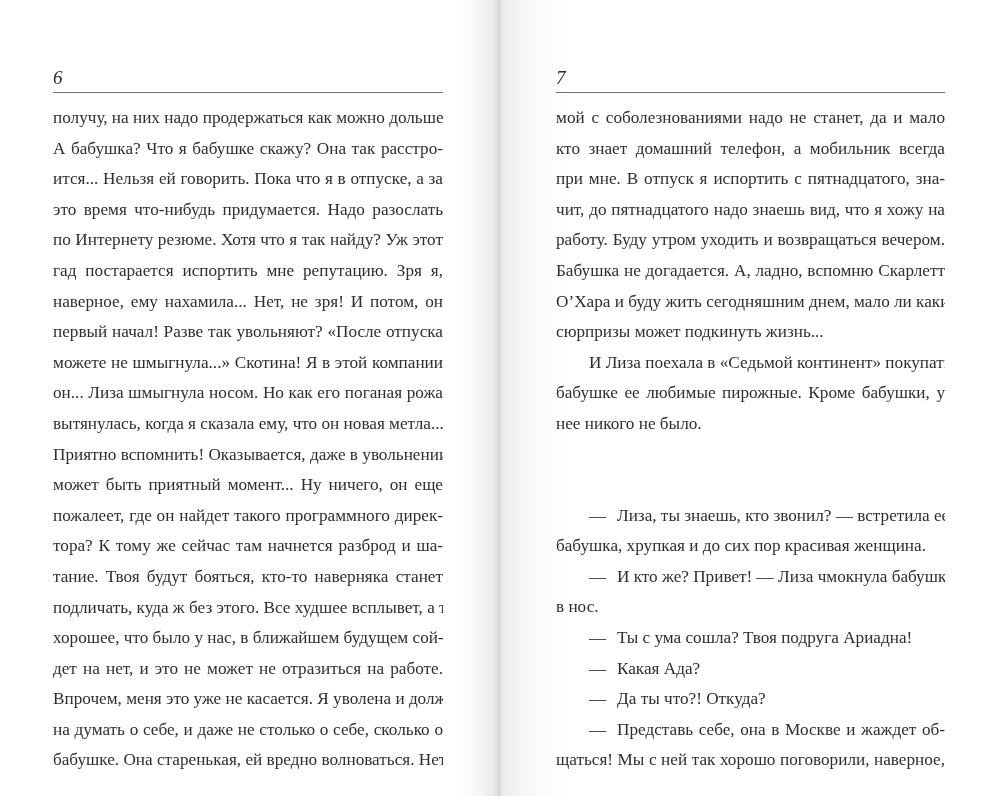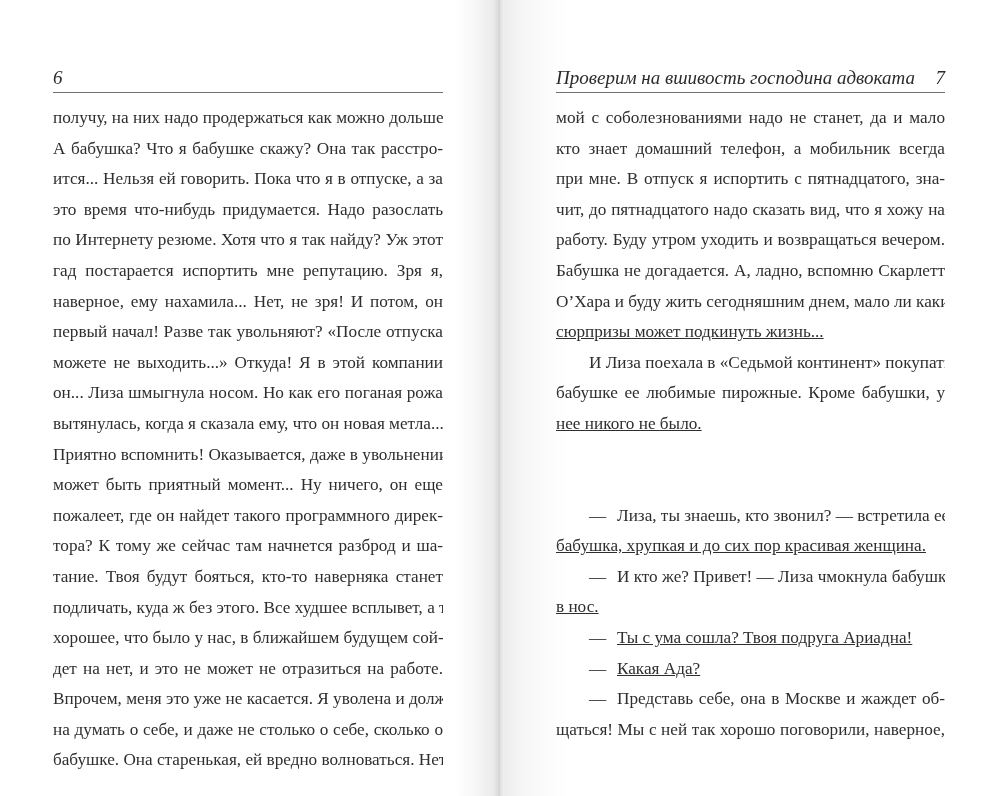--- a/index.html
+++ b/index.html
@@ -12,21 +12,21 @@
 
     .running-head { position: absolute; top: 68px; height: 25px; border-bottom: 1.6px solid #6f6f6f; display: flex; justify-content: space-between; align-items: flex-end; padding-bottom: 3px; font-family: "Liberation Serif", "DejaVu Serif", serif; font-style: italic; font-size: 19px; color: #2a2a2a; }
     .page-left .running-head { left: 53px; width: 390px; }
     .page-right .running-head { left: 56px; width: 389px; }
 
     .body-text { position: absolute; top: 103px; font-family: "Liberation Serif", "DejaVu Serif", serif; font-size: 17.2px; line-height: 30.6px; color: #2e2e2e; }
     .page-left .body-text { left: 53px; width: 390px; }
     .page-right .body-text { left: 56px; width: 389px; }
 
     .line { display: block; white-space: nowrap; text-align: justify; text-align-last: justify; height: 30.6px; overflow: hidden; }
-    .line.last { text-align-last: left; text-decoration: underline; }
+    .line.last { text-align-last: left; }
     .line.indent { padding-left: 33px; }
     .line.blank { height: 61px; }
     .dash { display: inline-block; width: 28px; }
   </style>
 </head>
 <body>
 
 <div class="spread">
 
   <div class="page page-left">
@@ -35,48 +35,47 @@
     </div>
     <div class="body-text">
       <span class="line">получу, на них надо продержаться как можно дольше.</span>
       <span class="line">А бабушка? Что я бабушке скажу? Она так расстро-</span>
       <span class="line">ится... Нельзя ей говорить. Пока что я в отпуске, а за</span>
       <span class="line">это время что-нибудь придумается. Надо разослать</span>
       <span class="line">по Интернету резюме. Хотя что я так найду? Уж этот</span>
       <span class="line">гад постарается испортить мне репутацию. Зря я,</span>
       <span class="line">наверное, ему нахамила... Нет, не зря! И потом, он</span>
       <span class="line">первый начал! Разве так увольняют? «После отпуска</span>
-      <span class="line">можете не выходить...» Откуда! Я в этой компании</span>
+      <span class="line">можете не шмыгнула...» Скотина! Я в этой компании</span>
       <span class="line">он... Лиза шмыгнула носом. Но как его поганая рожа</span>
       <span class="line">вытянулась, когда я сказала ему, что он новая метла...</span>
       <span class="line">Приятно вспомнить! Оказывается, даже в увольнении</span>
       <span class="line">может быть приятный момент... Ну ничего, он еще</span>
       <span class="line">пожалеет, где он найдет такого программного дирек-</span>
       <span class="line">тора? К тому же сейчас там начнется разброд и ша-</span>
       <span class="line">тание. Твоя будут бояться, кто-то наверняка станет</span>
       <span class="line">подличать, куда ж без этого. Все худшее всплывет, а то</span>
       <span class="line">хорошее, что было у нас, в ближайшем будущем сой-</span>
       <span class="line">дет на нет, и это не может не отразиться на работе.</span>
       <span class="line">Впрочем, меня это уже не касается. Я уволена и долж-</span>
       <span class="line">на думать о себе, и даже не столько о себе, сколько о</span>
       <span class="line">бабушке. Она старенькая, ей вредно волноваться. Нет,</span>
 
     </div>
   </div>
 
   <div class="page page-right">
     <div class="running-head">
-      <span>Проверим на вшивость господина адвоката</span>
       <span>7</span>
     </div>
     <div class="body-text">
       <span class="line">мой с соболезнованиями надо не станет, да и мало</span>
       <span class="line">кто знает домашний телефон, а мобильник всегда</span>
       <span class="line">при мне. В отпуск я испортить с пятнадцатого, зна-</span>
-      <span class="line">чит, до пятнадцатого надо сказать вид, что я хожу на</span>
+      <span class="line">чит, до пятнадцатого надо знаешь вид, что я хожу на</span>
       <span class="line">работу. Буду утром уходить и возвращаться вечером.</span>
       <span class="line">Бабушка не догадается. А, ладно, вспомню Скарлетт</span>
       <span class="line">О’Хара и буду жить сегодняшним днем, мало ли какие</span>
       <span class="line last">сюрпризы может подкинуть жизнь...</span>
 
       <span class="line indent">И Лиза поехала в «Седьмой континент» покупать</span>
       <span class="line">бабушке ее любимые пирожные. Кроме бабушки, у</span>
       <span class="line last">нее никого не было.</span>
 
       <span class="line blank"></span>
@@ -85,20 +84,21 @@
       <span class="line last">бабушка, хрупкая и до сих пор красивая женщина.</span>
 
       <span class="line indent"><span class="dash">—</span><span>И кто же? Привет! — Лиза чмокнула бабушку</span></span>
       <span class="line last">в нос.</span>
 
 
       <span class="line indent last"><span class="dash">—</span><span>Ты с ума сошла? Твоя подруга Ариадна!</span></span>
 
       <span class="line indent last"><span class="dash">—</span><span>Какая Ада?</span></span>
 
+      <span class="line indent last"><span class="dash">—</span><span>Да ты что?! Откуда?</span></span>
 
       <span class="line indent"><span class="dash">—</span><span>Представь себе, она в Москве и жаждет об-</span></span>
       <span class="line">щаться! Мы с ней так хорошо поговорили, наверное,</span>
 
     </div>
   </div>
 
 </div>
 
 </body></html>

